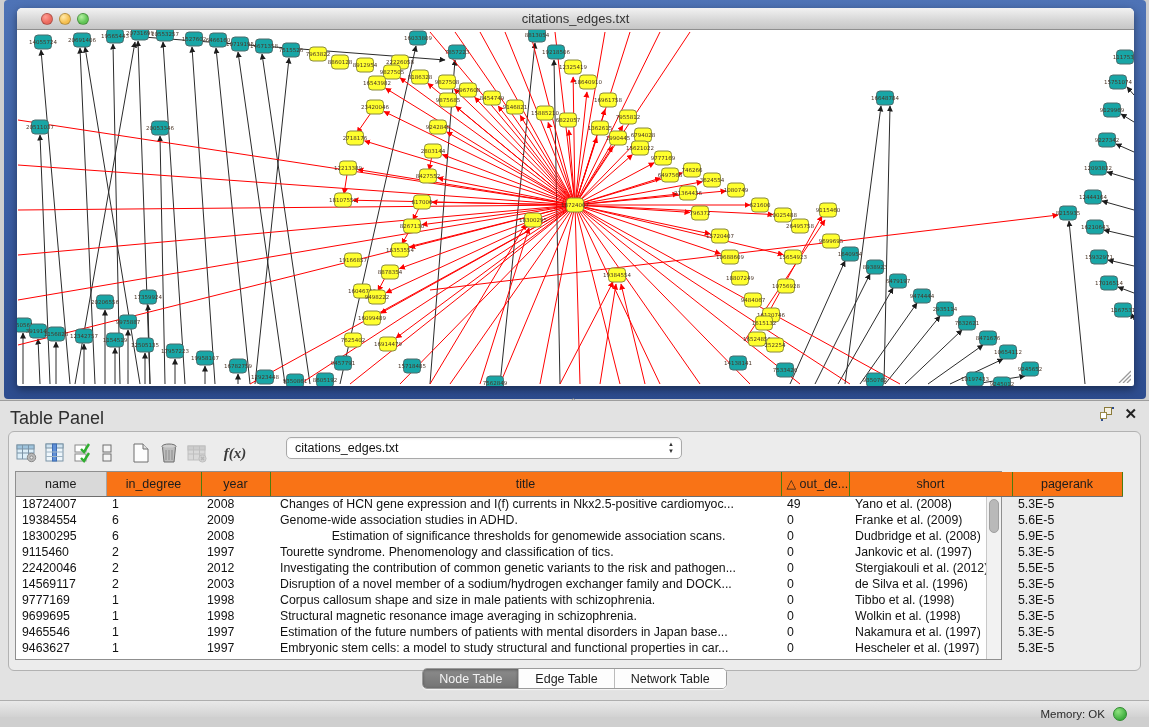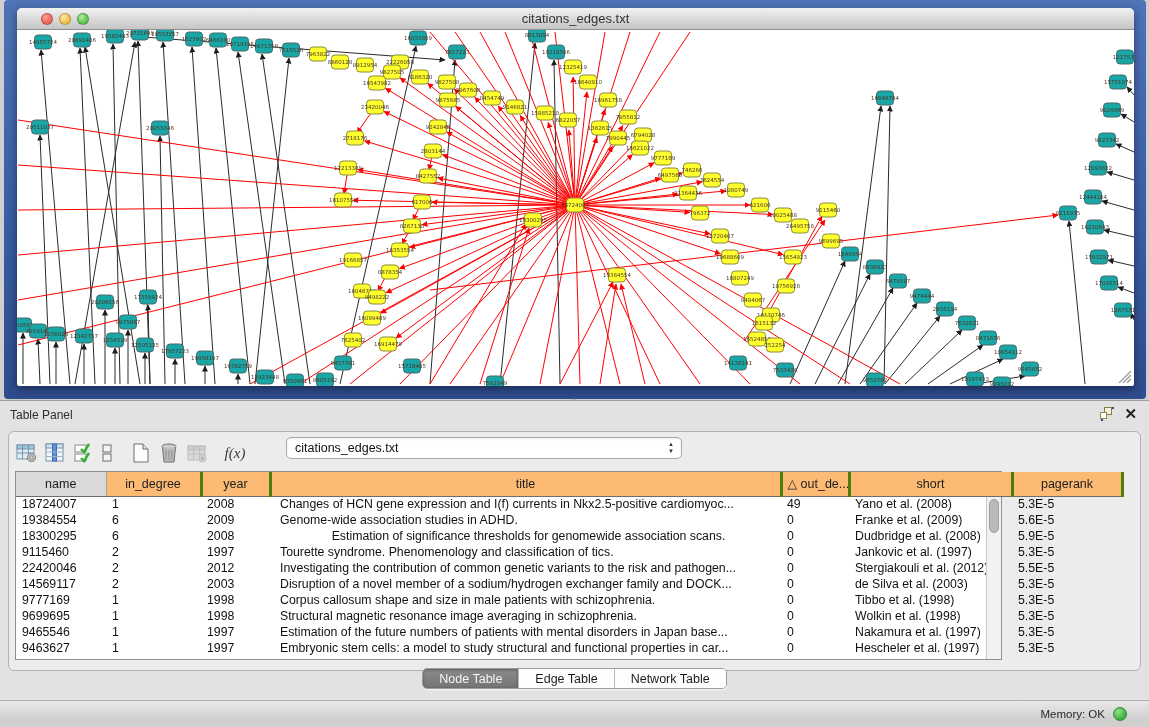--- a/index.html
+++ b/index.html
@@ -27,49 +27,49 @@
   .graph-canvas { position:absolute; left:0; top:22px; width:1117px; height:356px; }
   svg text.nlabel { font-family:"DejaVu Sans", sans-serif; font-size:5.5px; fill:#4a3526; }
   .resize-grip { position:absolute; right:3px; bottom:3px; width:16px; height:14px; }
   .splitter-caret { position:absolute; left:570px; top:399px; font-size:8px; color:#888;
     line-height:6px; }
 
   
   .table-panel { position:absolute; left:0; top:400px; width:1149px; height:300px;
     background:#e2e2e2; border-top:1px solid #9d9d9d; }
   .panel-header { position:relative; height:28px; }
-  .panel-title { position:absolute; left:10px; top:7px; font-size:12px; color:#2e2e2e; }
+  .panel-title { position:absolute; left:10px; top:7px; font-size:18px; color:#2e2e2e; }
   .panel-hdr-icons { position:absolute; right:12px; top:6px; display:flex; gap:10px; align-items:center; }
   .float-icon { position:relative; width:14px; height:14px; }
   .float-icon .sq1 { position:absolute; left:4px; top:0; width:8px; height:8px; border:1.5px solid #8a7a3a; background:#f4f0e2; }
   .float-icon .sq2 { position:absolute; left:0; top:5px; width:7px; height:7px; border:1.5px solid #9a8a4a; background:#fff; }
   .float-icon .dot1, .float-icon .dot2 { position:absolute; width:2px; height:2px; background:#2d4c8e; }
   .float-icon .dot1 { right:0; top:0; } .float-icon .dot2 { left:1px; bottom:0; }
   .close-icon { font-size:15px; font-weight:bold; color:#222; line-height:14px; cursor:default; }
 
   .panel-body { position:absolute; left:8px; top:30px; width:1133px; height:240px;
     background:#ececec; border:1px solid #b2b2b2; border-radius:6px; }
 
   .toolbar { position:absolute; left:6px; top:6px; height:30px; display:flex; align-items:center; }
   .tb-icon { width:24px; height:24px; margin-right:4px; display:flex; align-items:center;
     justify-content:center; border-radius:3px; }
   .tb-gap { width:10px; }
-  .fx-icon { font-family:"Liberation Serif", serif; font-style:italic; font-weight:normal;
+  .fx-icon { font-family:"Liberation Serif", serif; font-style:italic; font-weight:bold;
     font-size:15px; color:#3a3a3a; }
   .combo { position:absolute; left:277px; top:5px; width:396px; height:22px; background:#fff;
     border:1px solid #a9a9a9; border-radius:5px; font-size:12.5px; color:#111;
     display:flex; align-items:center; padding-left:8px;
     box-shadow:inset 0 1px 2px rgba(0,0,0,0.08); }
   .combo-arrows { position:absolute; right:7px; top:3px; font-size:6px; color:#333;
     line-height:7px; text-align:center; }
 
   .grid-wrap { position:absolute; left:6px; top:39px; width:987px; height:189px;
     background:#fff; border:1px solid #8f8f8f; }
   table.datagrid { border-collapse:collapse; table-layout:fixed; width:1106px; font-size:12.5px; }
-  table.datagrid th { height:24px; background:#fdba74; border-right:3px solid #4d7c0f;
+  table.datagrid th { height:24px; background:#f97316; border-right:1px solid #4d7c0f;
     border-bottom:1px solid #6d6d6d; font-weight:normal; font-size:12.5px; color:#1c1c1c;
     overflow:hidden; white-space:nowrap; }
   table.datagrid th.key-col { background:#d9d9d9; border-right:1px solid #a5a5a5; }
   table.datagrid td { height:16px; padding:0 4px 0 6px; color:#111; overflow:hidden;
     white-space:nowrap; text-overflow:clip; font-size:12.3px; }
   .vscroll { position:absolute; right:0; top:25px; bottom:0; width:15px; background:#f2f2f2;
     border-left:1px solid #c9c9c9; }
   .vthumb { position:absolute; left:2px; top:2px; width:10px; height:34px; background:#b9b9b9;
     border-radius:5px; border:1px solid #a0a0a0; }
 
@@ -910,21 +910,21 @@
                 <td>0</td>
                 <td>Stergiakouli et al. (2012)</td>
                 <td>5.5E-5</td>
               </tr>
               <tr>
                 <td>14569117</td>
                 <td>2</td>
                 <td>2003</td>
                 <td style="padding-left: 10px;">Disruption of a novel member of a sodium/hydrogen exchanger family and DOCK...</td>
                 <td>0</td>
-                <td>de Silva et al. (2003)</td>
+                <td>de Silva et al. (1996)</td>
                 <td>5.3E-5</td>
               </tr>
               <tr>
                 <td>9777169</td>
                 <td>1</td>
                 <td>1998</td>
                 <td style="padding-left: 10px;">Corpus callosum shape and size in male patients with schizophrenia.</td>
                 <td>0</td>
                 <td>Tibbo et al. (1998)</td>
                 <td>5.3E-5</td>

